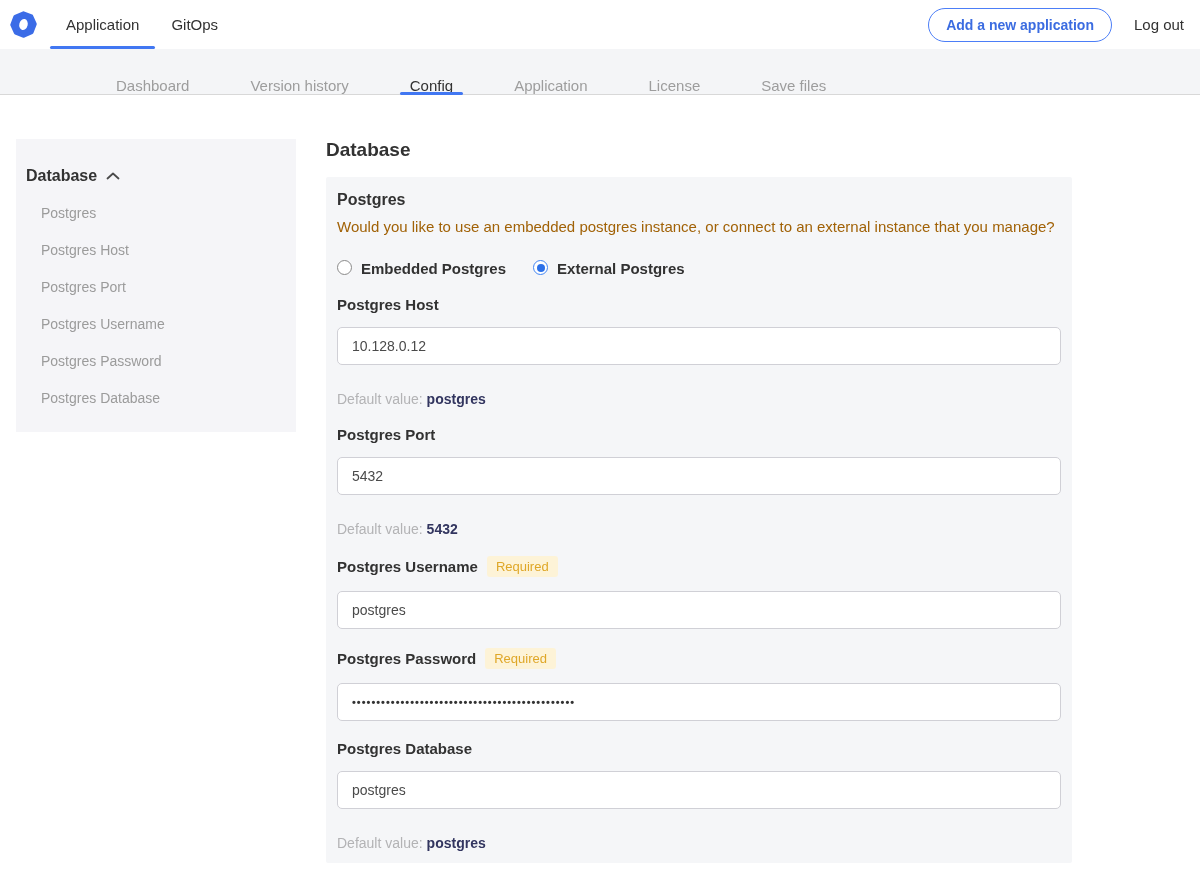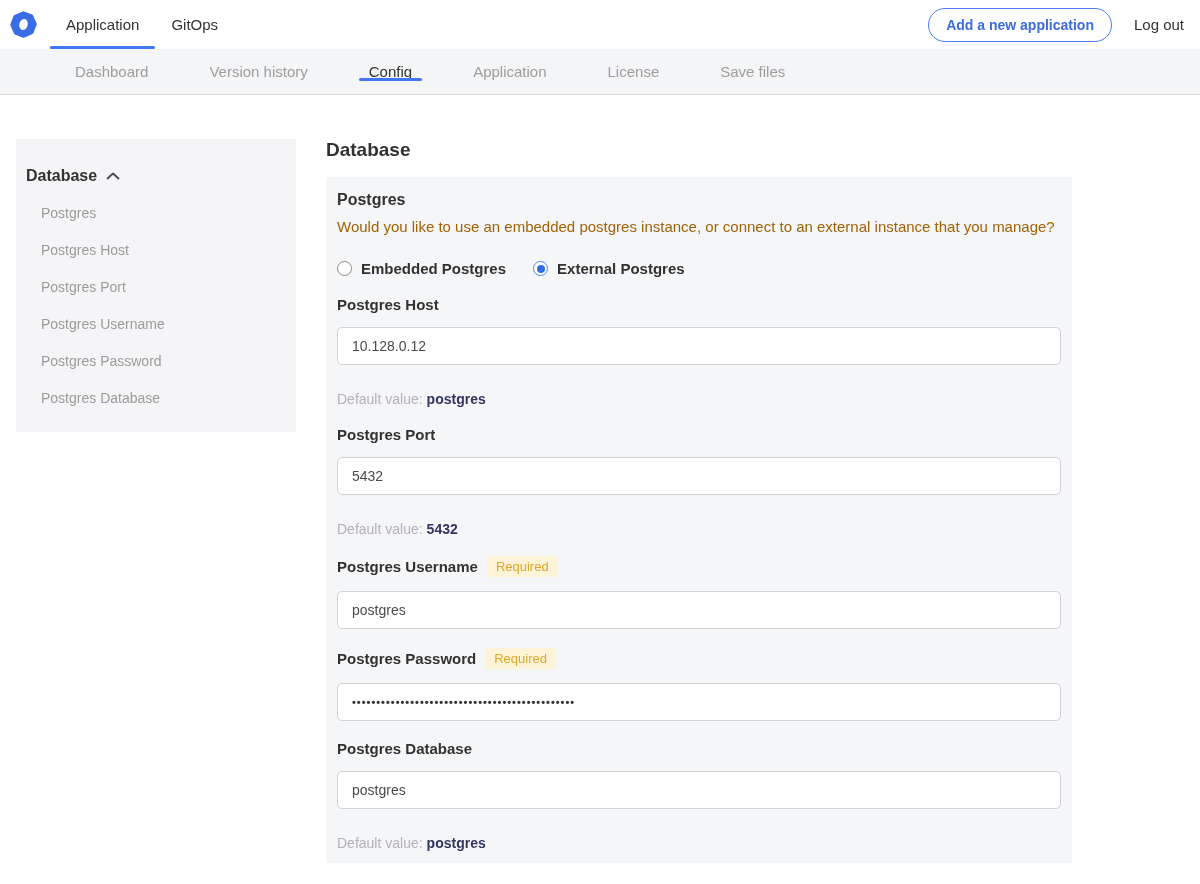--- a/index.html
+++ b/index.html
@@ -27,21 +27,21 @@
   .pill-btn {
     background:#fff; border:1px solid #4c7ef7; color:#3b6ce1;
     font-family:inherit; font-weight:bold; font-size:14px;
     padding:8px 17px; border-radius:17px; cursor:pointer;
   }
   .logout { margin-left:22px; font-size:15px; color:#323232; cursor:pointer; }
 
   
   .subnav {
     height:46px; background:#f4f5f7; border-bottom:1px solid #d8d8d8;
-    display:flex; align-items:center; padding-left:65px; gap:41px;
+    display:flex; align-items:flex-end; padding-left:106px; gap:41px;
   }
   .subnav-tab {
     display:flex; align-items:center; padding:0 10px;
     font-size:15px; color:#9d9d9d; position:relative; cursor:pointer; white-space:nowrap;
   }
   .subnav-tab.active { color:#323232; }
   .subnav-tab.active::after {
     content:""; position:absolute; left:0; right:0; bottom:-1px; height:3px;
     background:#4177f2; border-radius:2px;
   }
@@ -63,21 +63,21 @@
   .sidebar-item:last-child { margin-bottom:0; }
 
   .main { margin-left:30px; width:746px; }
   .page-title { font-size:19px; font-weight:bold; color:#323232; margin:0 0 16px; }
 
   .card { background:#f5f6f8; padding:14px 11px 12px; border-radius:2px; }
   .group-label { font-size:16px; font-weight:bold; color:#323232; margin-bottom:9px; }
   .group-desc { font-size:15px; color:#a16207; margin-bottom:25px; }
 
   .radio-row { display:flex; gap:27px; }
-  .radio-option { display:flex; align-items:center; gap:9px; font-size:15px; font-weight:600; color:#323232; cursor:pointer; }
+  .radio-option { display:flex; align-items:flex-start; gap:9px; font-size:15px; font-weight:600; color:#323232; cursor:pointer; }
   .radio {
     width:15px; height:15px; border-radius:50%;
     border:1.5px solid #8a8a8a; background:#fff; position:relative; flex:0 0 auto;
   }
   .radio.checked { border:1.5px solid #4285f4; }
   .radio.checked::after {
     content:""; position:absolute; left:50%; top:50%; transform:translate(-50%,-50%);
     width:8px; height:8px; border-radius:50%; background:#2c70e8;
   }
 

